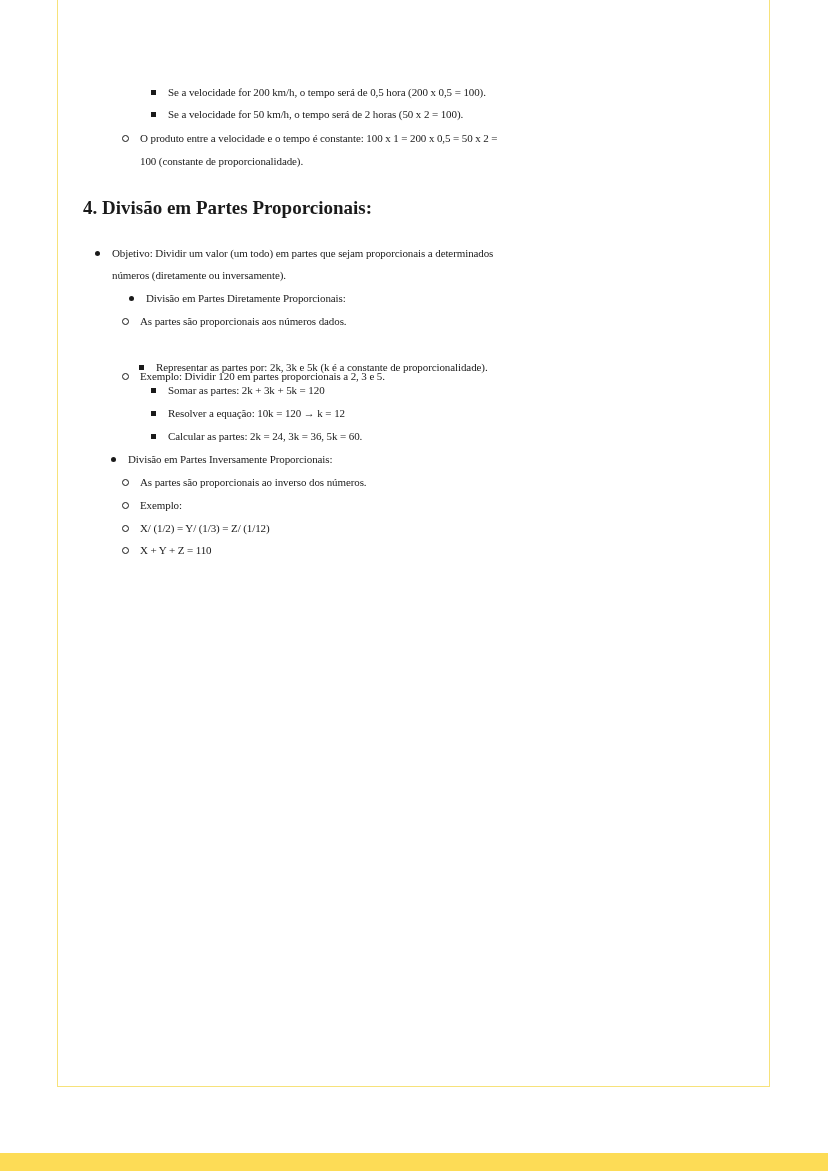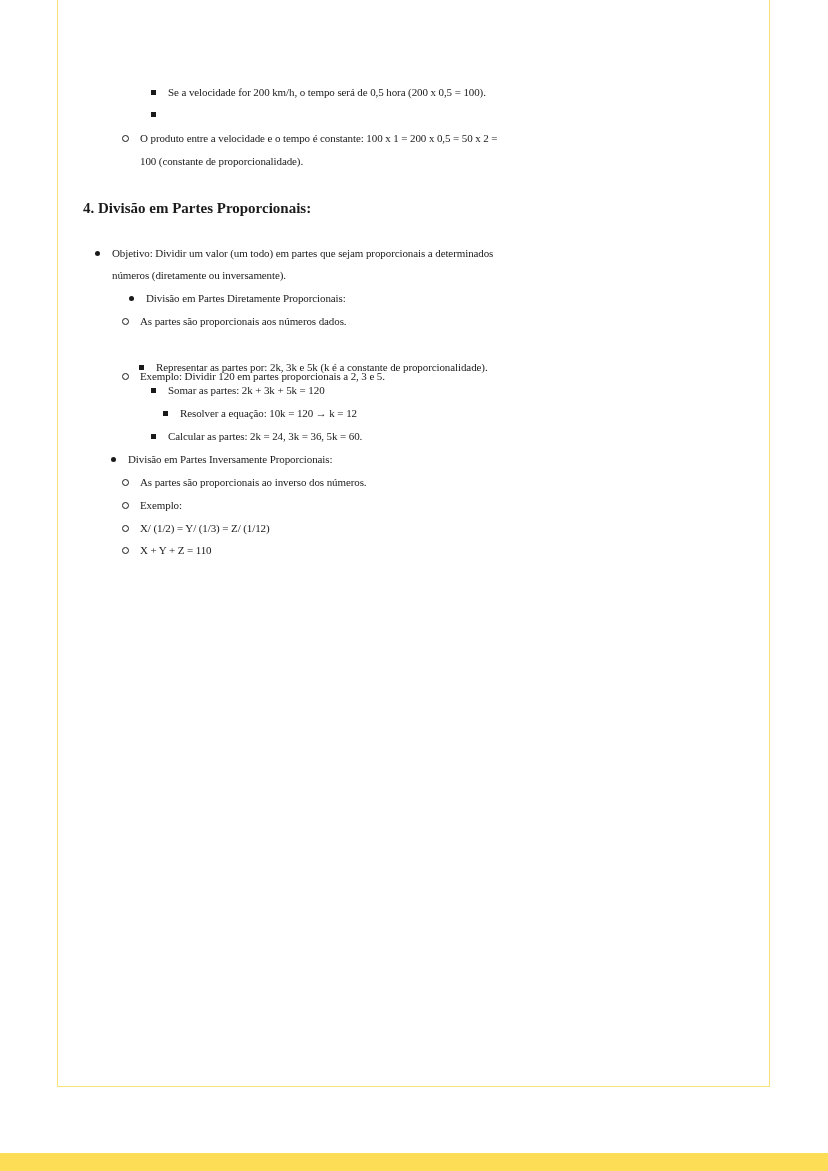--- a/index.html
+++ b/index.html
@@ -59,21 +59,21 @@
       height: 7px;
     }
     .b-square {
       width: 5px;
       height: 5px;
       background: #1a1a1a;
     }
     .heading {
       position: absolute;
       font-weight: bold;
-      font-size: 15px;
+      font-size: 19px;
       line-height: 22px;
       white-space: nowrap;
     }
     .footer-bar {
       position: absolute;
       left: 0;
       top: 1153px;
       width: 828px;
       height: 18px;
       background: #fddc56;
@@ -86,20 +86,21 @@
 </div>
 
 <div class="content">
 
   <div class="row" style="left:168px; top:81px;">
     <span class="bullet b-square" style="left:-17px; top:9px;"></span>
     <span>Se a velocidade for 200 km/h, o tempo será de 0,5 hora (200 x 0,5 = 100).</span>
   </div>
   <div class="row" style="left:168px; top:103px;">
     <span class="bullet b-square" style="left:-17px; top:9px;"></span>
+    <span>Se a velocidade for 50 km/h, o tempo será de 2 horas (50 x 2 = 100).</span>
   </div>
   <div class="row" style="left:140px; top:127px;">
     <span class="bullet b-circle" style="left:-18px; top:8px;"></span>
     <span>O produto entre a velocidade e o tempo é constante: 100 x 1 = 200 x 0,5 = 50 x 2 =</span>
   </div>
   <div class="row" style="left:140px; top:150px;text-align:center;">
     <span>100 (constante de proporcionalidade).</span>
   </div>
 
   <div class="heading" style="left:83px; top:197px;">4. Divisão em Partes Proporcionais:</div>
@@ -125,21 +126,21 @@
     <span>Exemplo: Dividir 120 em partes proporcionais a 2, 3 e 5.</span>
   </div>
   <div class="row" style="left:156px; top:356px;">
     <span class="bullet b-square" style="left:-17px; top:9px;"></span>
     <span>Representar as partes por: 2k, 3k e 5k (k é a constante de proporcionalidade).</span>
   </div>
   <div class="row" style="left:168px; top:379px;">
     <span class="bullet b-square" style="left:-17px; top:9px;"></span>
     <span>Somar as partes: 2k + 3k + 5k = 120</span>
   </div>
-  <div class="row" style="left:180px; top:402px;">
+  <div class="row" style="left:168px; top:402px;">
     <span class="bullet b-square" style="left:-17px; top:9px;"></span>
     <span>Resolver a equação: 10k = 120 → k = 12</span>
   </div>
   <div class="row" style="left:168px; top:425px;">
     <span class="bullet b-square" style="left:-17px; top:9px;"></span>
     <span>Calcular as partes: 2k = 24, 3k = 36, 5k = 60.</span>
   </div>
 
   <div class="row" style="left:128px; top:448px;">
     <span class="bullet b-disc" style="left:-17px; top:9px;"></span>

